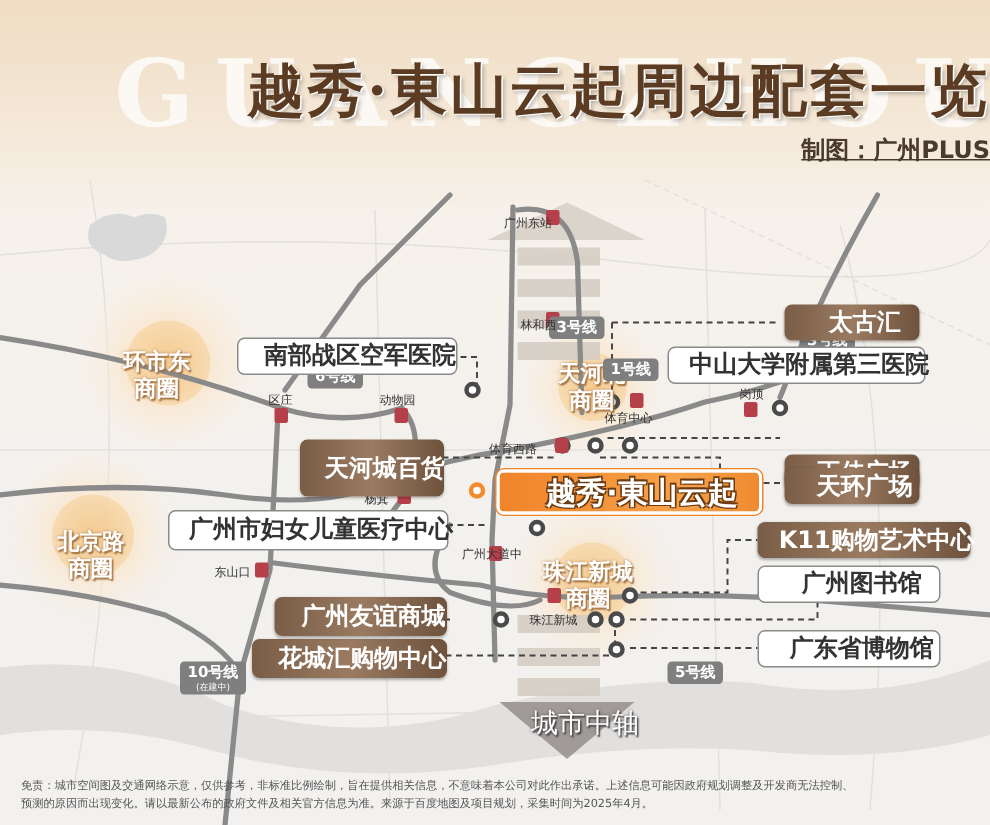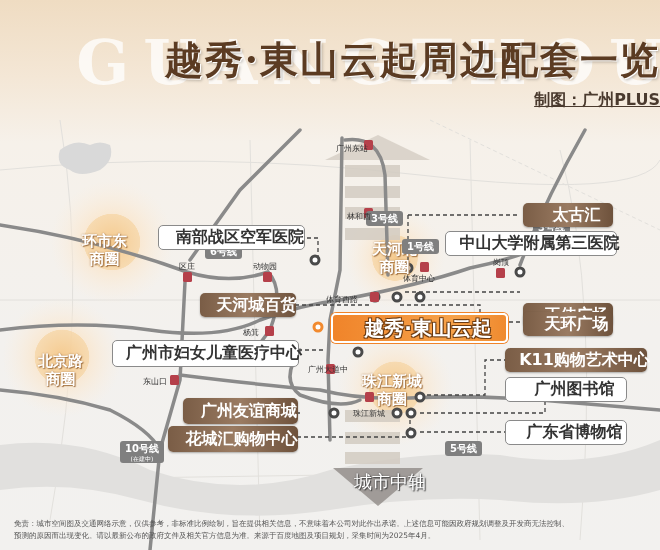--- a/index.html
+++ b/index.html
@@ -182,21 +182,21 @@
   <div class="stn" style="left:493px;top:258px;">岗顶</div>
   <div class="stn" style="left:326px;top:295px;">体育西路</div>
   <div class="stn" style="left:243px;top:328px;">杨箕</div>
   <div class="stn" style="left:308px;top:365px;text-align:center;">广州大道中</div>
   <div class="stn" style="left:143px;top:377px;">东山口</div>
   <div class="stn" style="left:353px;top:409px;">珠江新城</div>
 
   <div class="lbl orange" style="left:331px;top:313px;width:177px;height:30px;">越秀·東山云起</div>
 
   <div class="lbl brown" style="left:523px;top:203px;width:90px;height:24px;">太古汇</div>
-  <div class="lbl brown" style="left:200px;top:293px;width:96px;height:24px;">天河城百货</div>
+  <div class="lbl brown" style="left:200px;top:293px;width:96px;height:38px;">天河城百货</div>
   <div class="lbl brown" style="left:523px;top:281px;width:90px;height:24px;margin-top:22px;">正佳广场</div>
   <div class="lbl brown" style="left:523px;top:312px;width:90px;height:24px;">天环广场</div>
   <div class="lbl brown" style="left:505px;top:348px;width:142px;height:24px;">K11购物艺术中心</div>
   <div class="lbl brown" style="left:168px;top:426px;width:130px;height:26px;">花城汇购物中心</div>
   <div class="lbl brown" style="left:183px;top:398px;width:115px;height:26px;">广州友谊商城</div>
 
   <div class="lbl white" style="left:158px;top:225px;width:147px;height:25px;">南部战区空军医院</div>
   <div class="lbl white" style="left:445px;top:231px;width:172px;height:25px;">中山大学附属第三医院</div>
   <div class="lbl white" style="left:112px;top:340px;width:187px;height:27px;">广州市妇女儿童医疗中心</div>
   <div class="lbl white" style="left:505px;top:377px;width:122px;height:25px;">广州图书馆</div>

